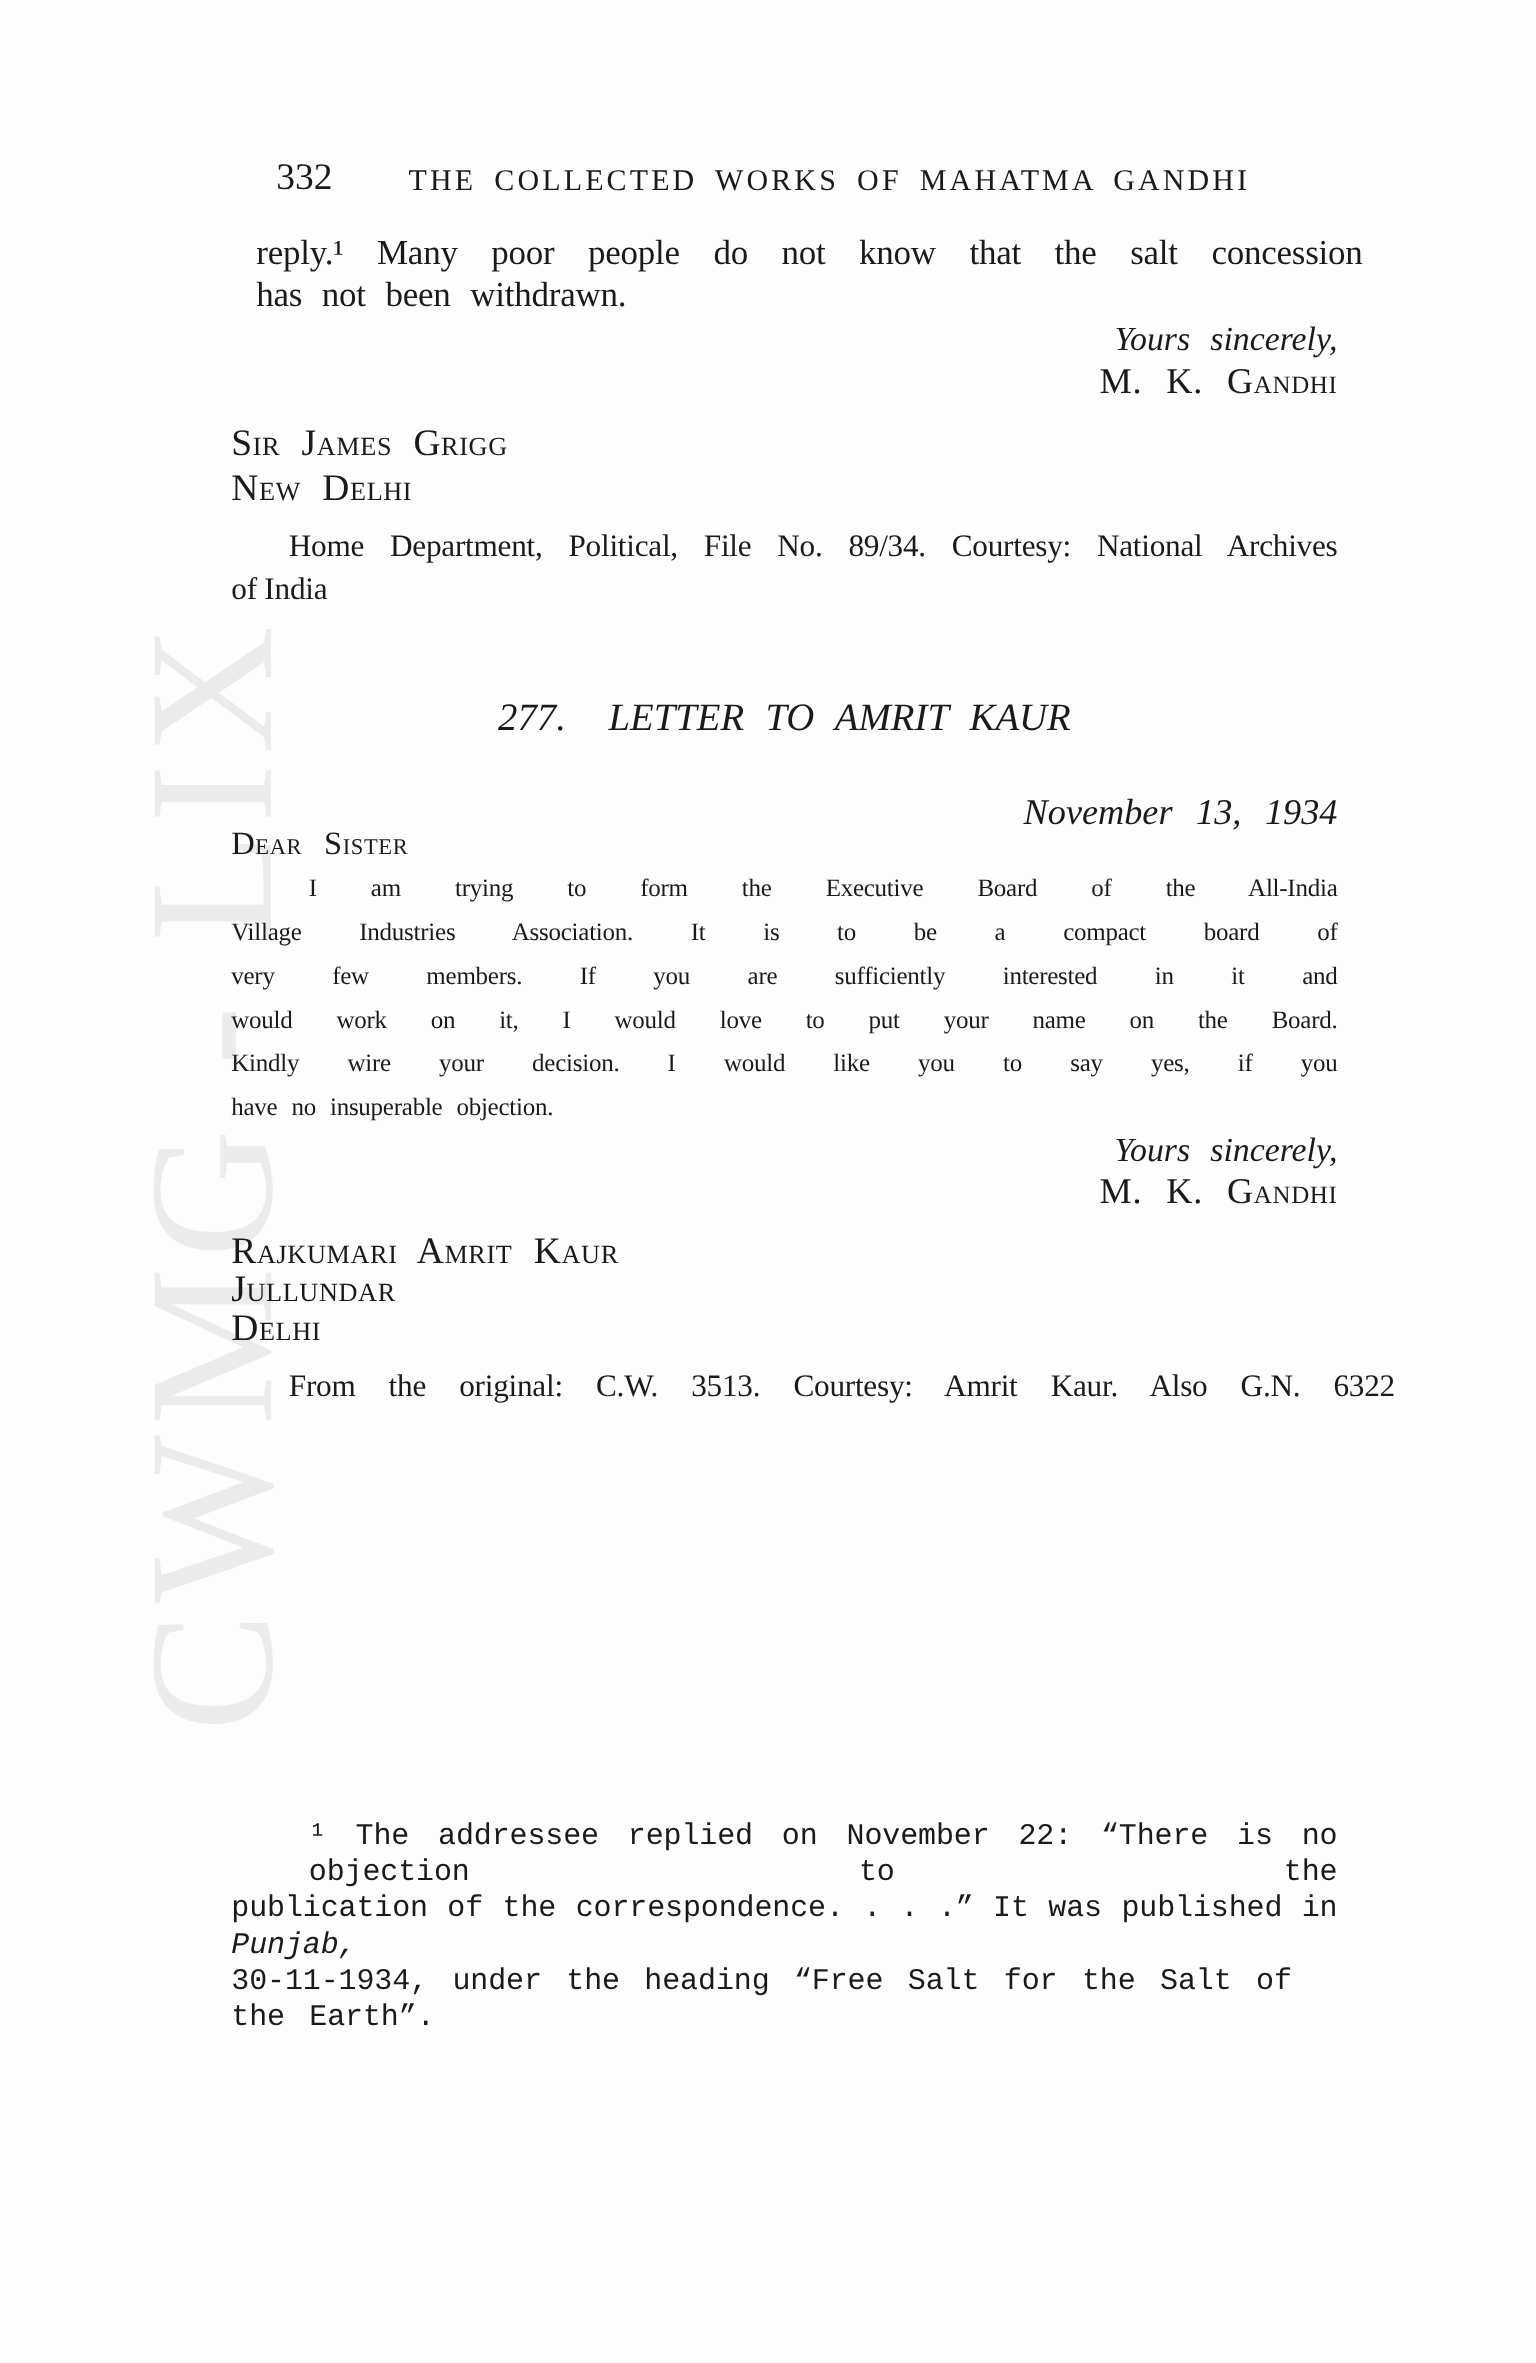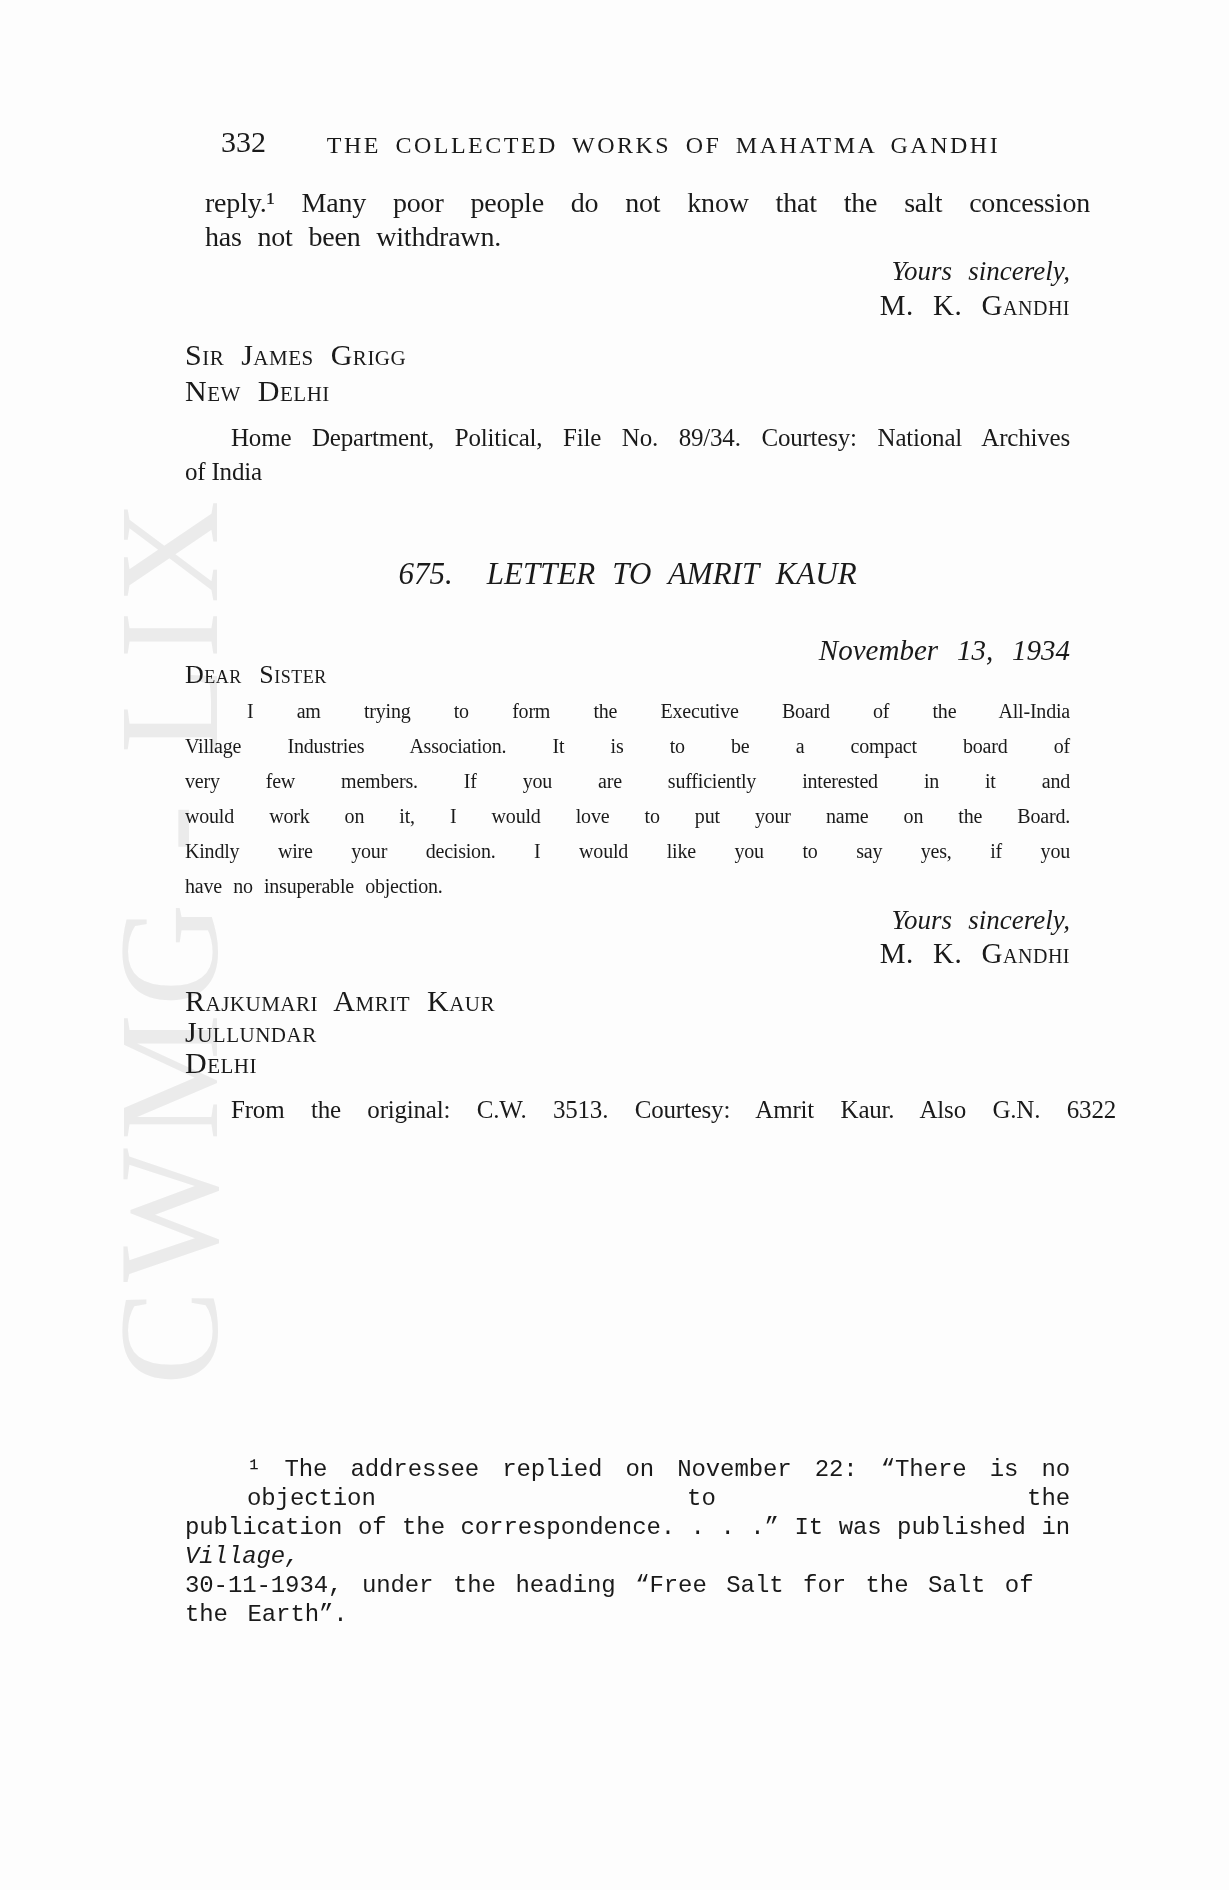--- a/index.html
+++ b/index.html
@@ -151,21 +151,21 @@
   <div class="block addr addr1">
     <div>Sir James Grigg</div>
     <div>New Delhi</div>
   </div>
 
   <div class="block src src1">
     <div class="jline indent-s">Home Department, Political, File No. 89/34.  Courtesy: National Archives</div>
     <div>of India</div>
   </div>
 
-  <div class="block title">675.  LETTER TO AMRIT KAUR</div>
+  <div class="block title">277.  LETTER TO AMRIT KAUR</div>
   <div class="block date">November 13, 1934</div>
   <div class="block salut">Dear Sister</div>
 
   <div class="block para2">
     <div class="jline indent-p">I am trying to form the Executive Board of the All-India</div>
     <div class="jline">Village Industries Association.  It is to be a compact board of</div>
     <div class="jline">very few members.  If you are sufficiently interested in it and</div>
     <div class="jline">would work on it, I would love to put your name on the Board.</div>
     <div class="jline">Kindly wire your decision. I would like you to say yes, if you</div>
     <div class="loose">have no insuperable objection.</div>
@@ -177,17 +177,17 @@
   <div class="block addr addr2">
     <div>Rajkumari Amrit Kaur</div>
     <div>Jullundar</div>
     <div>Delhi</div>
   </div>
 
   <div class="block src src2 jline indent-s">From the original: C.W. 3513. Courtesy: Amrit Kaur. Also G.N. 6322</div>
 
   <div class="block fn">
     <div class="jline indent-p">¹ The addressee replied on November 22: “There is no objection to the</div>
-    <div class="jline"><span>publication of the correspondence. . . .”  It was published in</span> <span class="it">Village,</span></div>
+    <div class="jline"><span>publication of the correspondence. . . .”  It was published in</span> <span class="it">Punjab,</span></div>
     <div class="loose3">30-11-1934, under the heading “Free Salt for the Salt of the Earth”.</div>
   </div>
 
 </div>
 
 </body></html>

